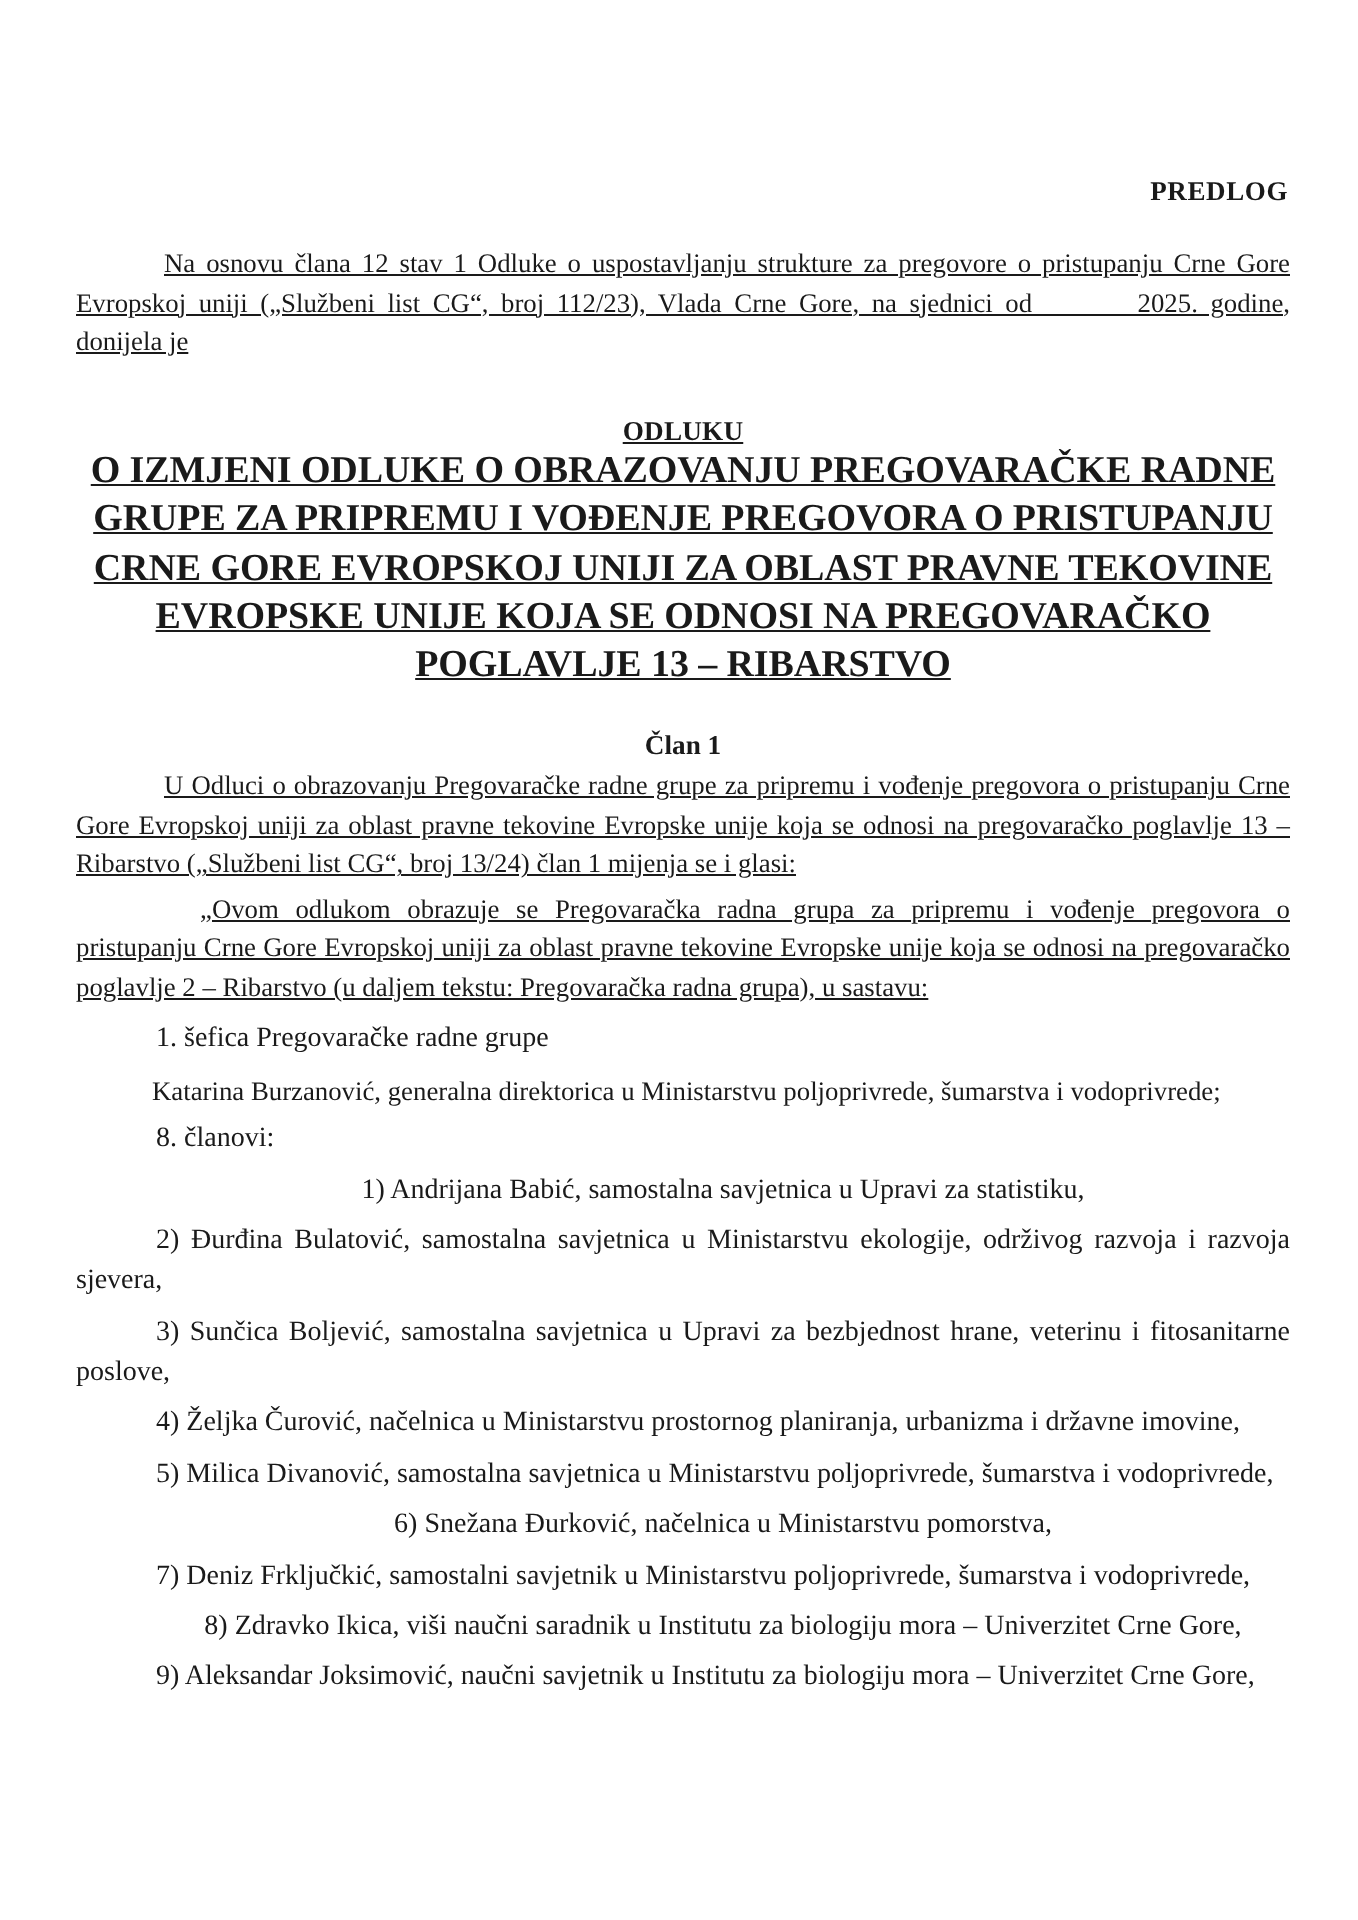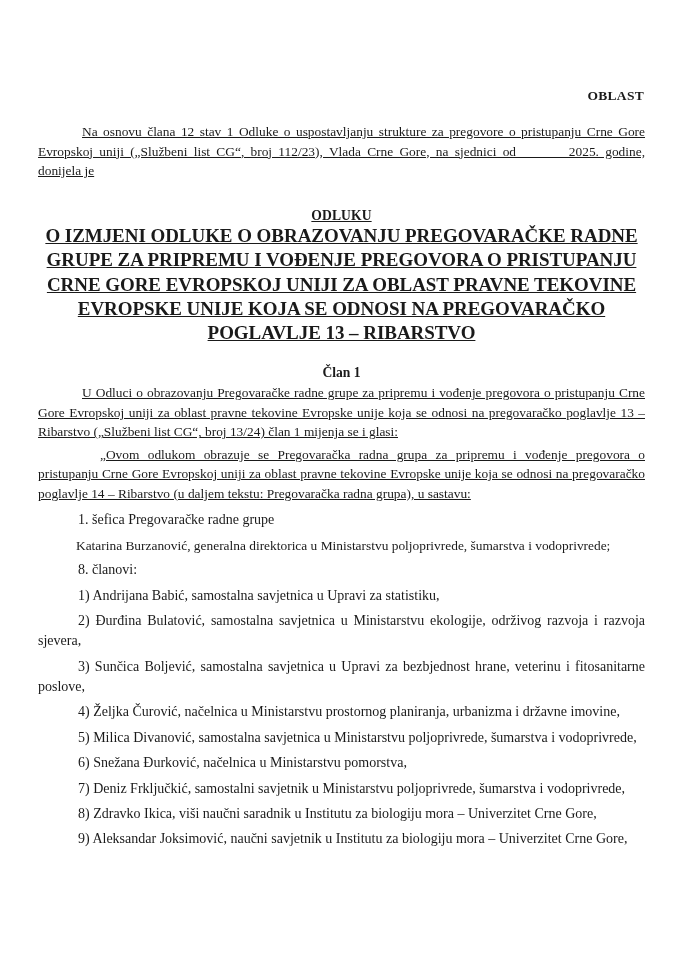--- a/index.html
+++ b/index.html
@@ -84,46 +84,46 @@
 
   .list-para {
     font-size: 14px;
     line-height: 1.455;
     text-align: justify;
     margin: 0;
     text-indent: 40px;
   }
 
   .list-para.no-justify {
-    text-align: left;
+    text-align: center;
   }
 
   .gap-xs { margin-top: 3px; }
   .gap-sm { margin-top: 5px; }
   .gap-md { margin-top: 7px; }
 </style>
 </head>
 <body>
 
 <div class="page">
 
-  <div class="doc-label">OBLAST</div>
+  <div class="doc-label">PREDLOG</div>
 
   <p class="para indent">Na osnovu člana 12 stav 1 Odluke o uspostavljanju strukture za pregovore o pristupanju Crne Gore Evropskoj uniji („Službeni list CG“, broj 112/23), Vlada Crne Gore, na sjednici od ______ 2025. godine, donijela je</p>
 
   <div class="title-block">
     <div class="title-main">ODLUKU</div>
     <div class="title-sub">O IZMJENI ODLUKE O OBRAZOVANJU PREGOVARAČKE RADNE GRUPE ZA PRIPREMU I VOĐENJE PREGOVORA O PRISTUPANJU CRNE GORE EVROPSKOJ UNIJI ZA OBLAST PRAVNE TEKOVINE EVROPSKE UNIJE KOJA SE ODNOSI NA PREGOVARAČKO POGLAVLJE 13 – RIBARSTVO</div>
   </div>
 
   <div class="article-heading">Član 1</div>
 
   <p class="para indent body-first">U Odluci o obrazovanju Pregovaračke radne grupe za pripremu i vođenje pregovora o pristupanju Crne Gore Evropskoj uniji za oblast pravne tekovine Evropske unije koja se odnosi na pregovaračko poglavlje 13 – Ribarstvo („Službeni list CG“, broj 13/24) član 1 mijenja se i glasi:</p>
 
-  <p class="para indent gap-xs" style="text-indent:62px;">„Ovom odlukom obrazuje se Pregovaračka radna grupa za pripremu i vođenje pregovora o pristupanju Crne Gore Evropskoj uniji za oblast pravne tekovine Evropske unije koja se odnosi na pregovaračko poglavlje 14 – Ribarstvo (u daljem tekstu: Pregovaračka radna grupa), u sastavu:</p>
+  <p class="para indent gap-xs" style="text-indent:62px;">„Ovom odlukom obrazuje se Pregovaračka radna grupa za pripremu i vođenje pregovora o pristupanju Crne Gore Evropskoj uniji za oblast pravne tekovine Evropske unije koja se odnosi na pregovaračko poglavlje 2 – Ribarstvo (u daljem tekstu: Pregovaračka radna grupa), u sastavu:</p>
 
   <p class="list-para gap-md">1. šefica Pregovaračke radne grupe</p>
 
   <p class="para indent-small gap-sm">Katarina Burzanović, generalna direktorica u Ministarstvu poljoprivrede, šumarstva i vodoprivrede;</p>
 
   <p class="list-para gap-sm">8. članovi:</p>
 
   <p class="list-para gap-sm no-justify">1) Andrijana Babić, samostalna savjetnica u Upravi za statistiku,</p>
 
   <p class="list-para gap-sm">2) Đurđina Bulatović, samostalna savjetnica u Ministarstvu ekologije, održivog razvoja i razvoja sjevera,</p>

